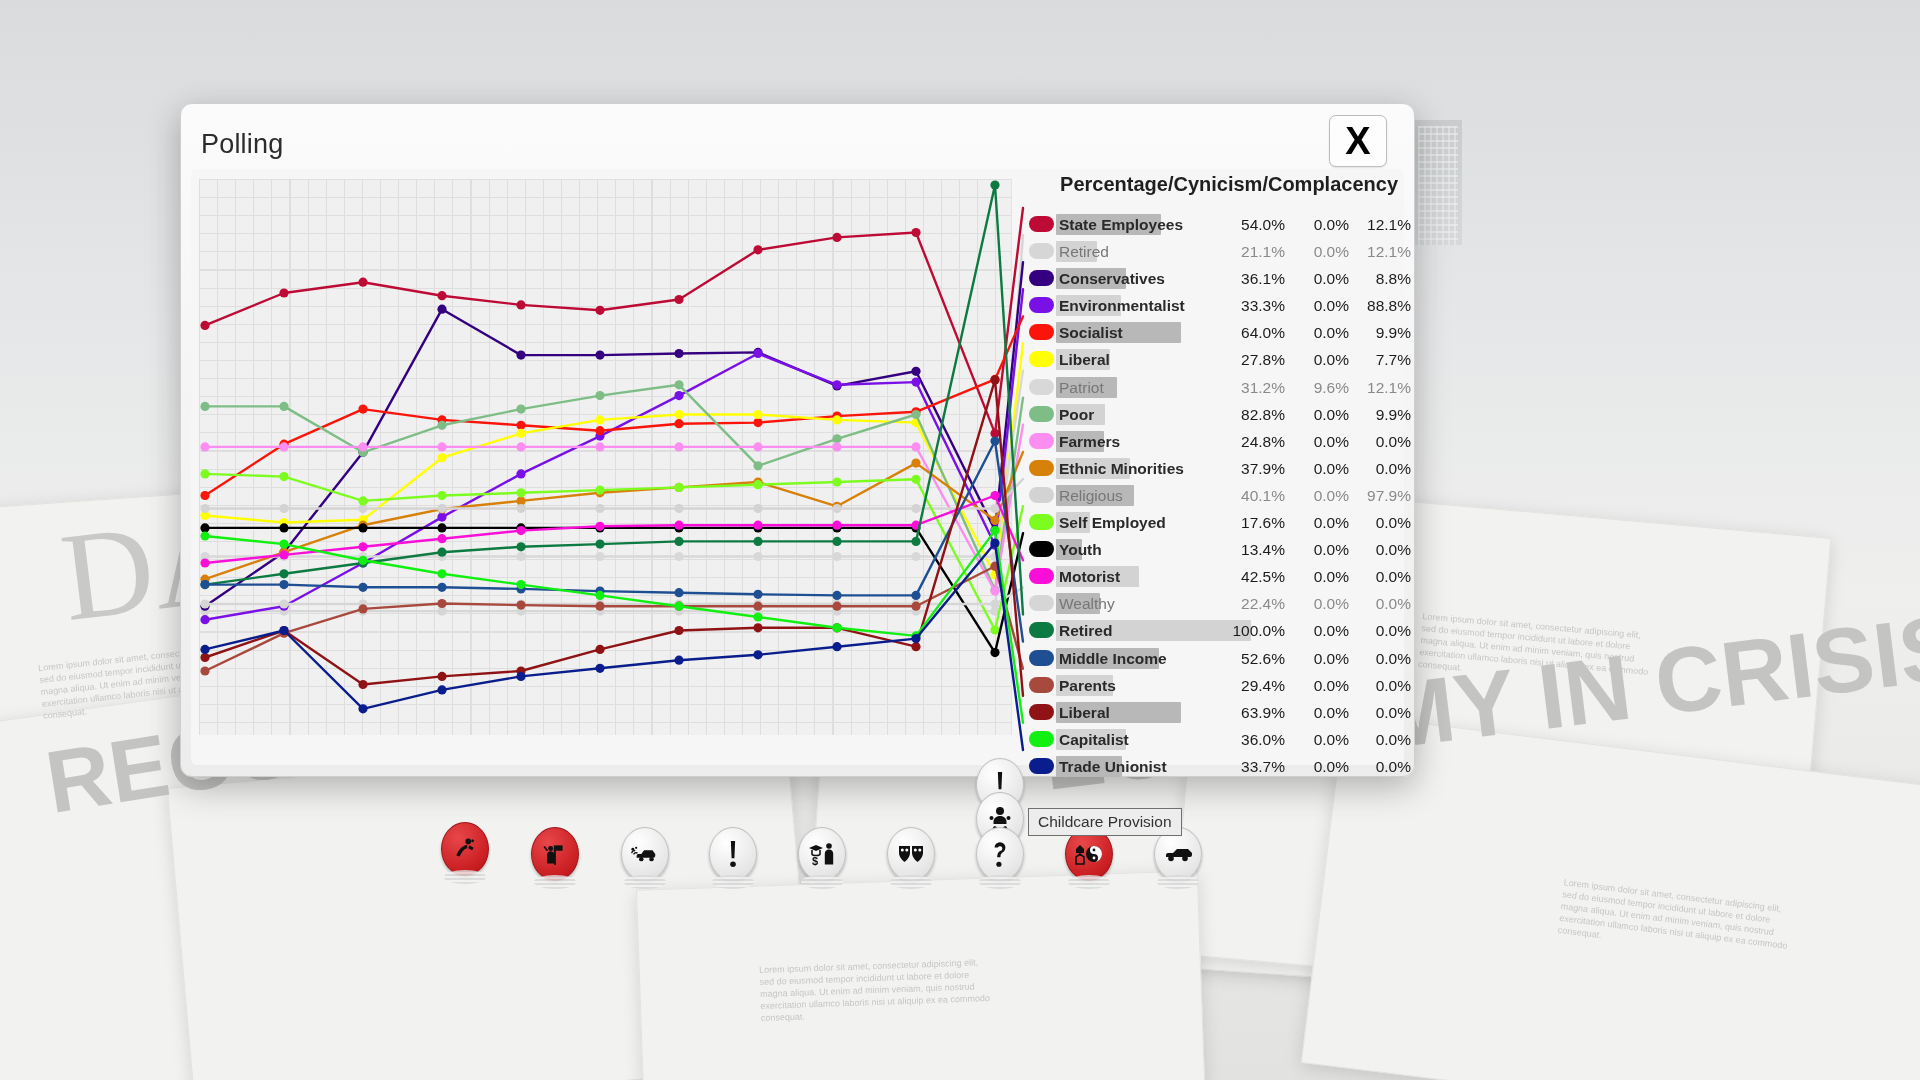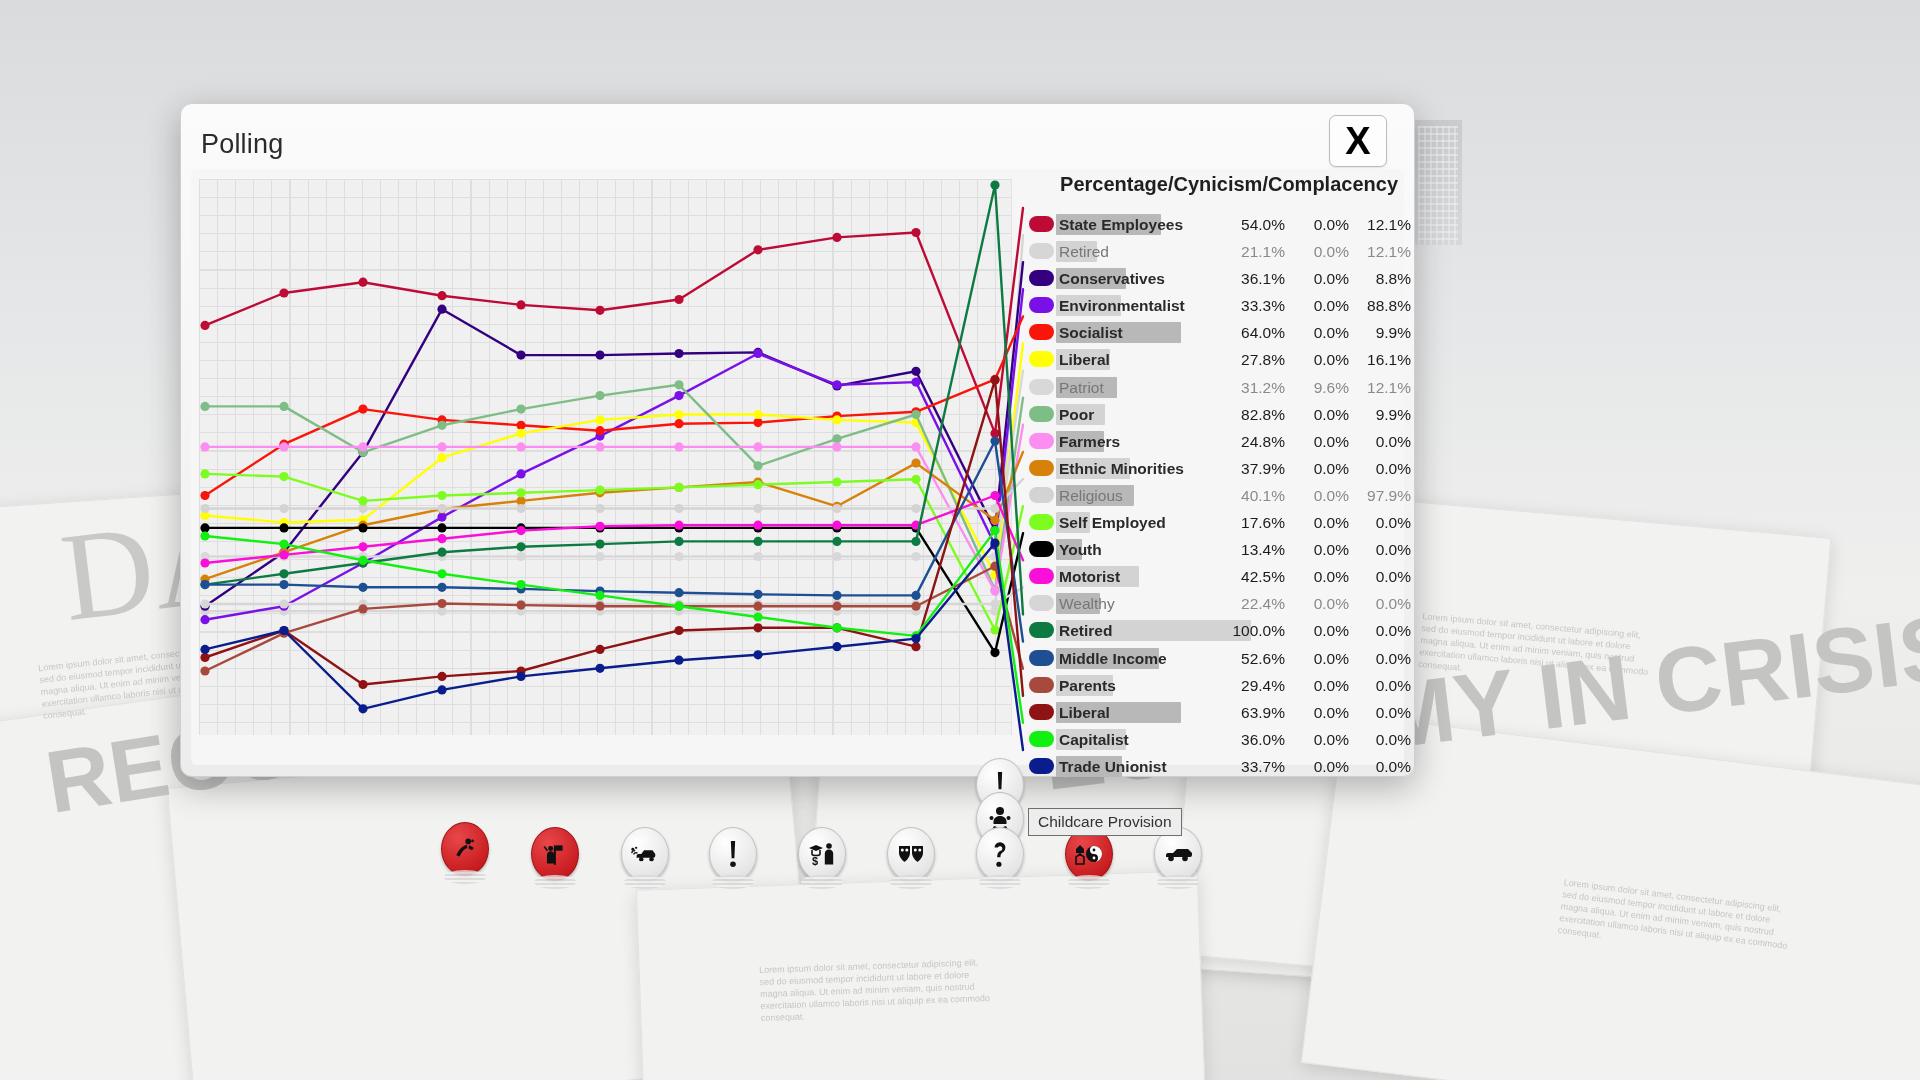--- a/index.html
+++ b/index.html
@@ -432,21 +432,21 @@
             <div class="v v1">64.0%</div>
             <div class="v v2">0.0%</div>
             <div class="v v3">9.9%</div>
           </div>
           <div class="lrow alt">
             <div class="bar" style="width: 54.21px;"></div>
             <div class="swatch" style="background: rgb(255, 255, 0);"></div>
             <div class="nm">Liberal</div>
             <div class="v v1">27.8%</div>
             <div class="v v2">0.0%</div>
-            <div class="v v3">16.1%</div>
+            <div class="v v3">7.7%</div>
           </div>
           <div class="lrow dim">
             <div class="bar" style="width: 60.84px;"></div>
             <div class="swatch" style="background: rgb(216, 216, 216);"></div>
             <div class="nm">Patriot</div>
             <div class="v v1">31.2%</div>
             <div class="v v2">9.6%</div>
             <div class="v v3">12.1%</div>
           </div>
           <div class="lrow alt">

